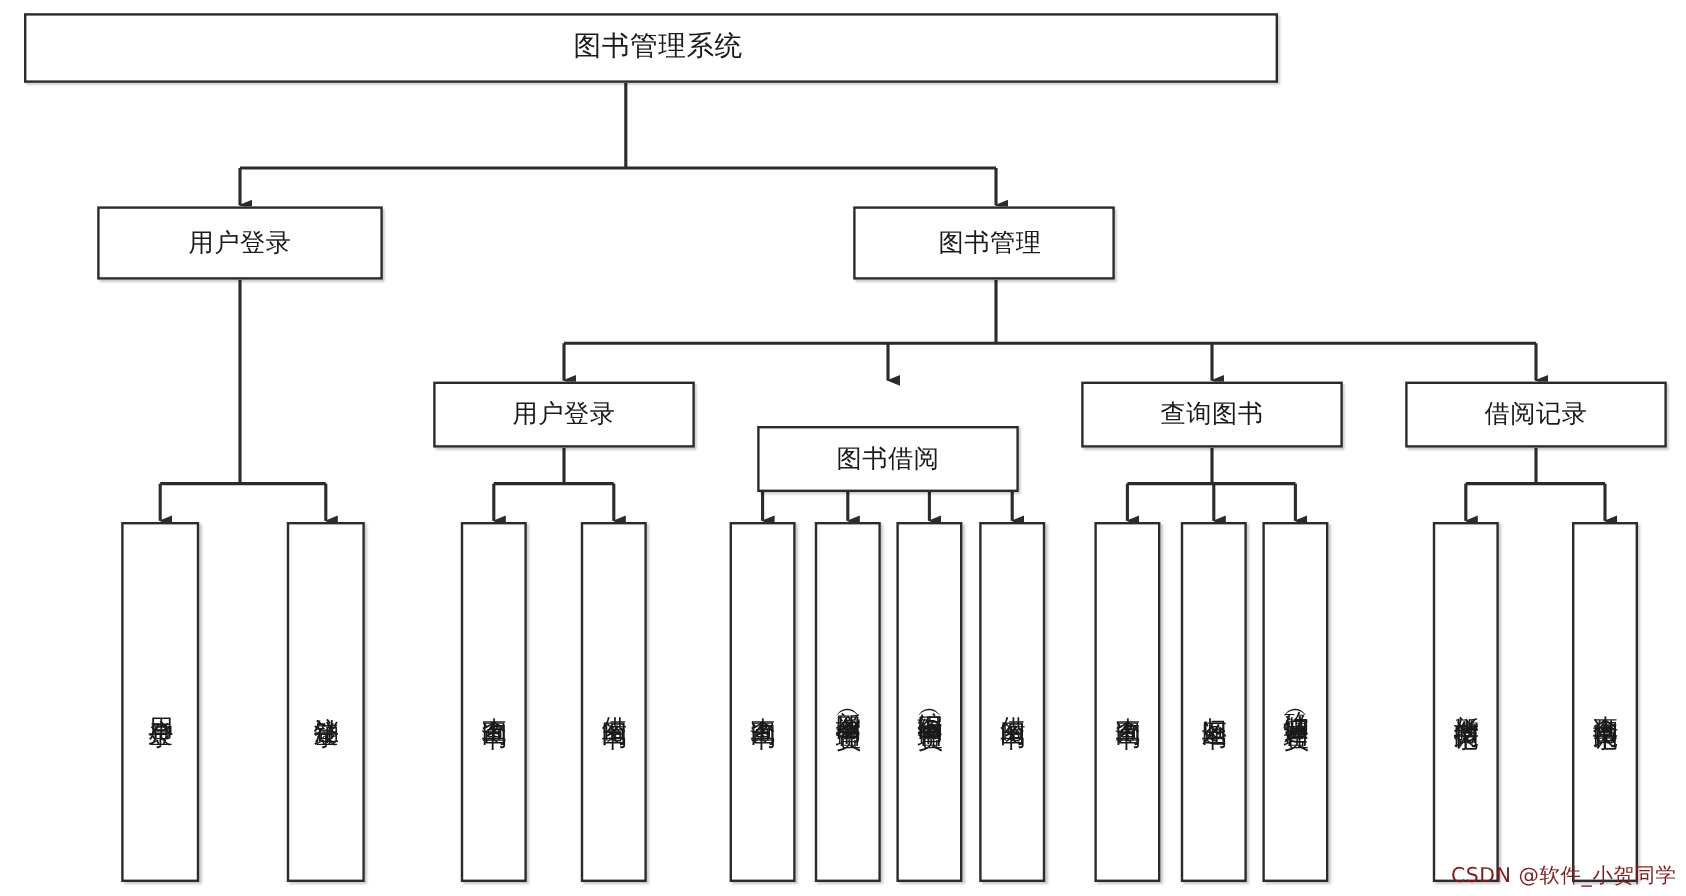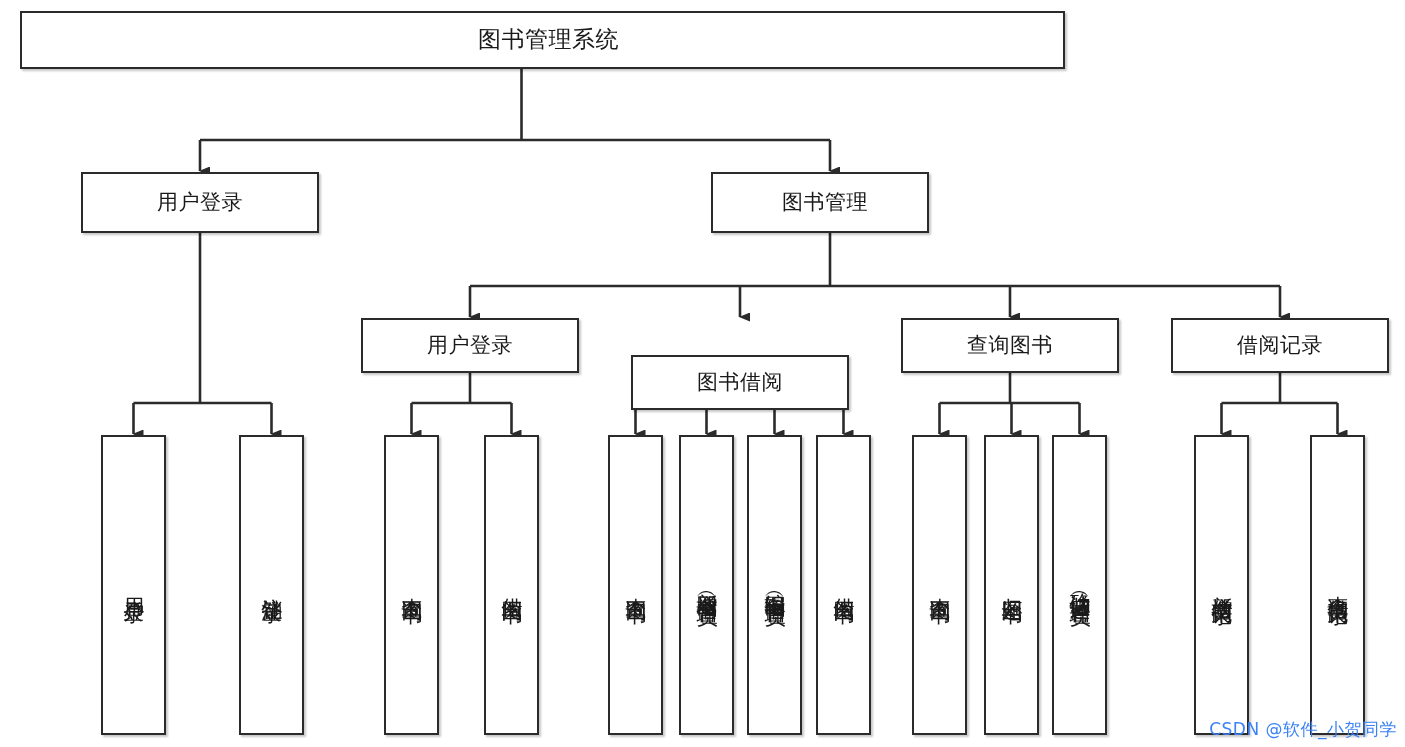--- a/index.html
+++ b/index.html
@@ -54,21 +54,21 @@
     left: 0; top: 0;
     width: 1405px;
     height: 747px;
     pointer-events: none;
   }
   #watermark {
     position: absolute;
     right: 8px;
     bottom: 6px;
     font-size: 17px;
-    color: #3b82f6;
+    color: #7f1d1d;
     white-space: nowrap;
     letter-spacing: 0.5px;
   }
 </style>
 </head>
 <body>
 
 <div id="diagram-root">
   <svg id="connectors" viewBox="0 0 1405 747" xmlns="http://www.w3.org/2000/svg">
     <defs>

